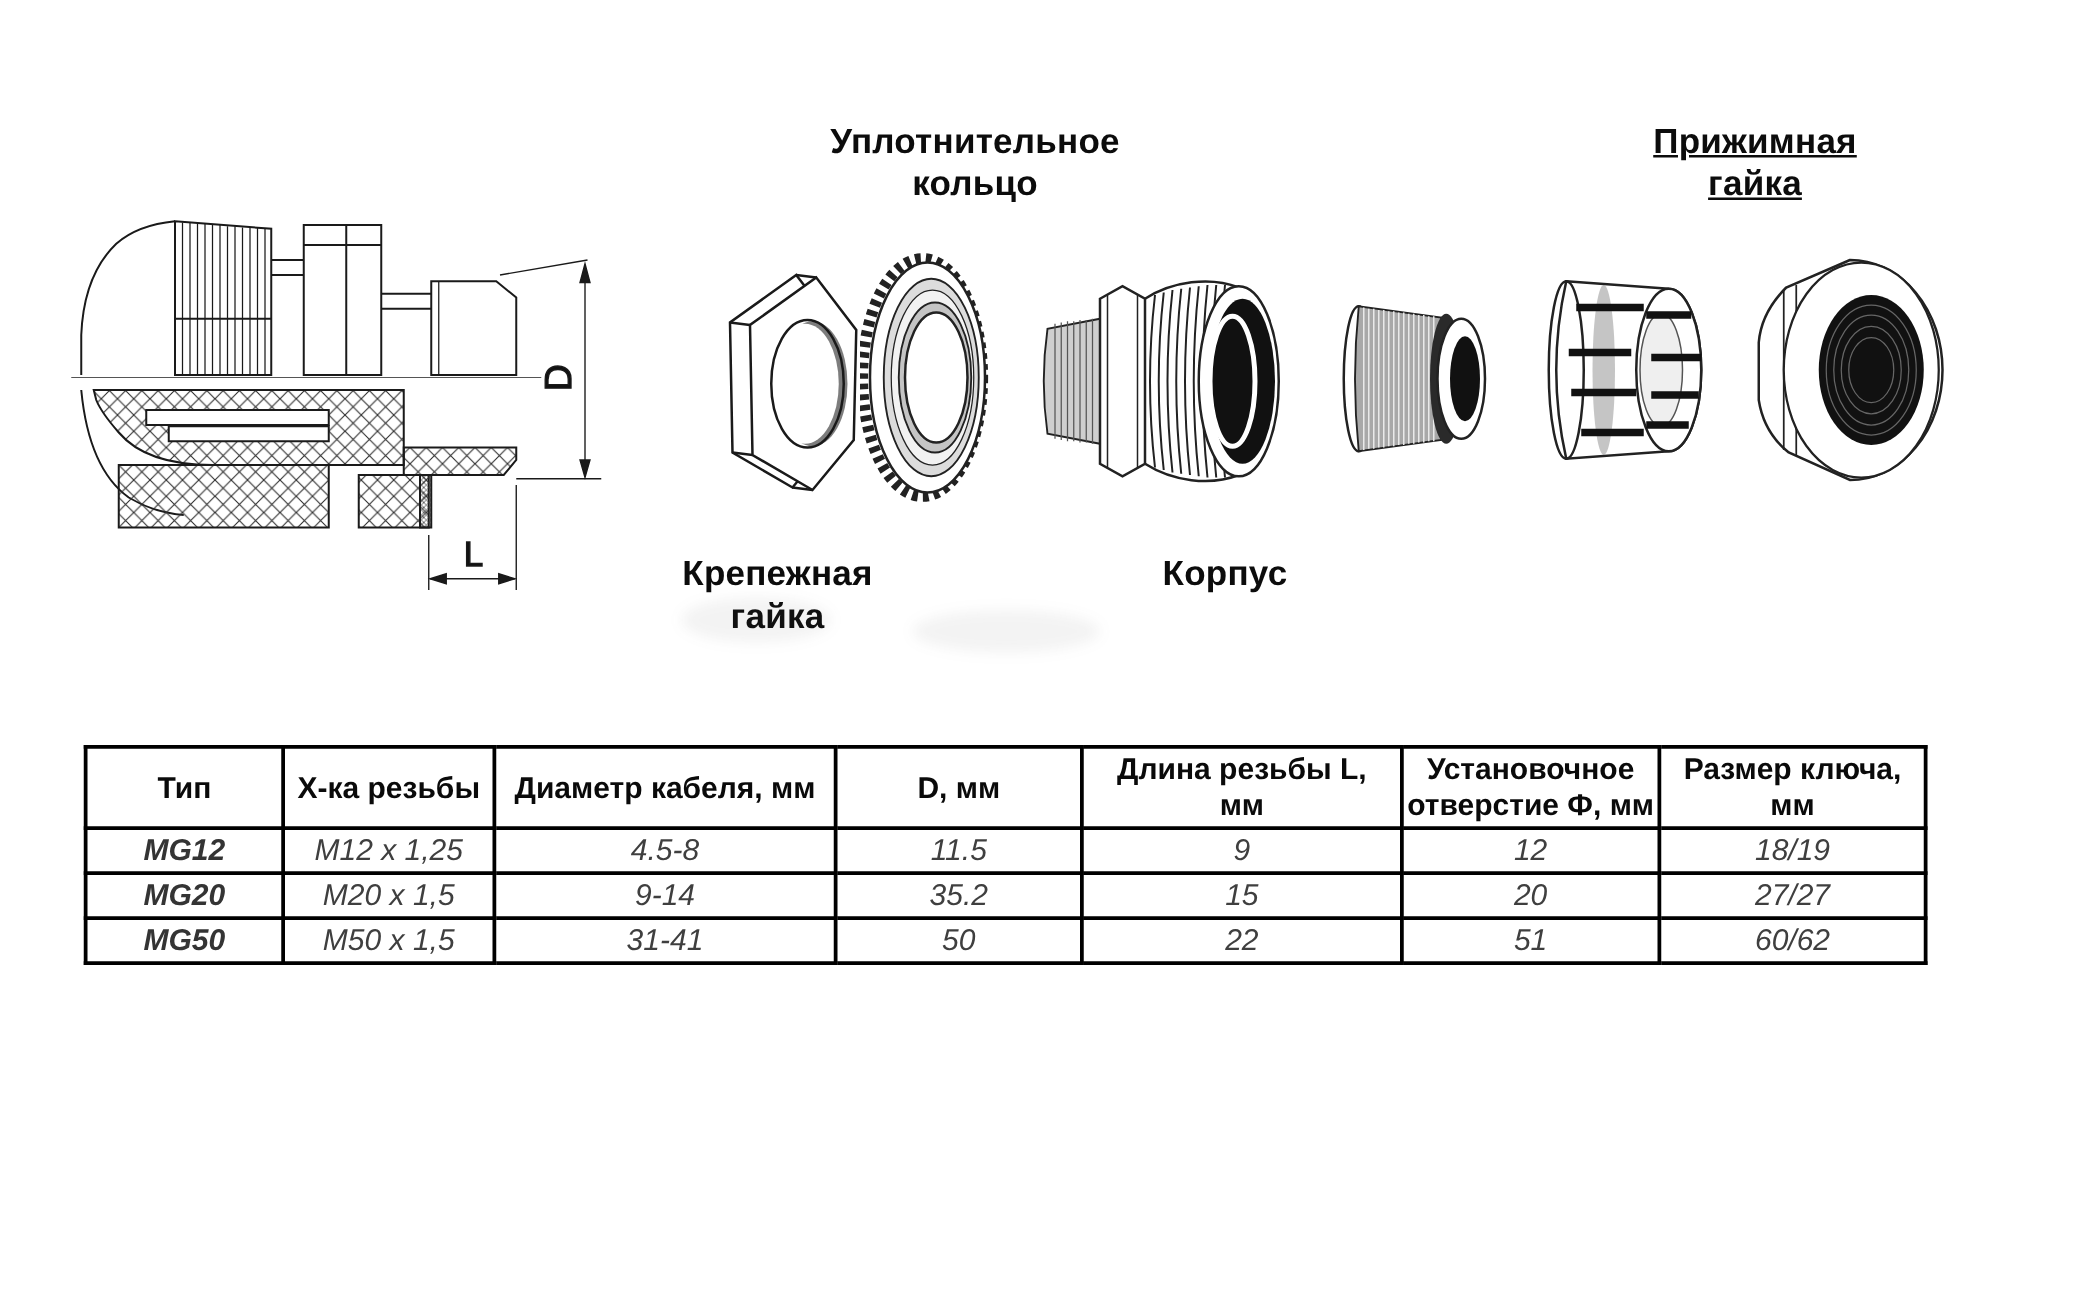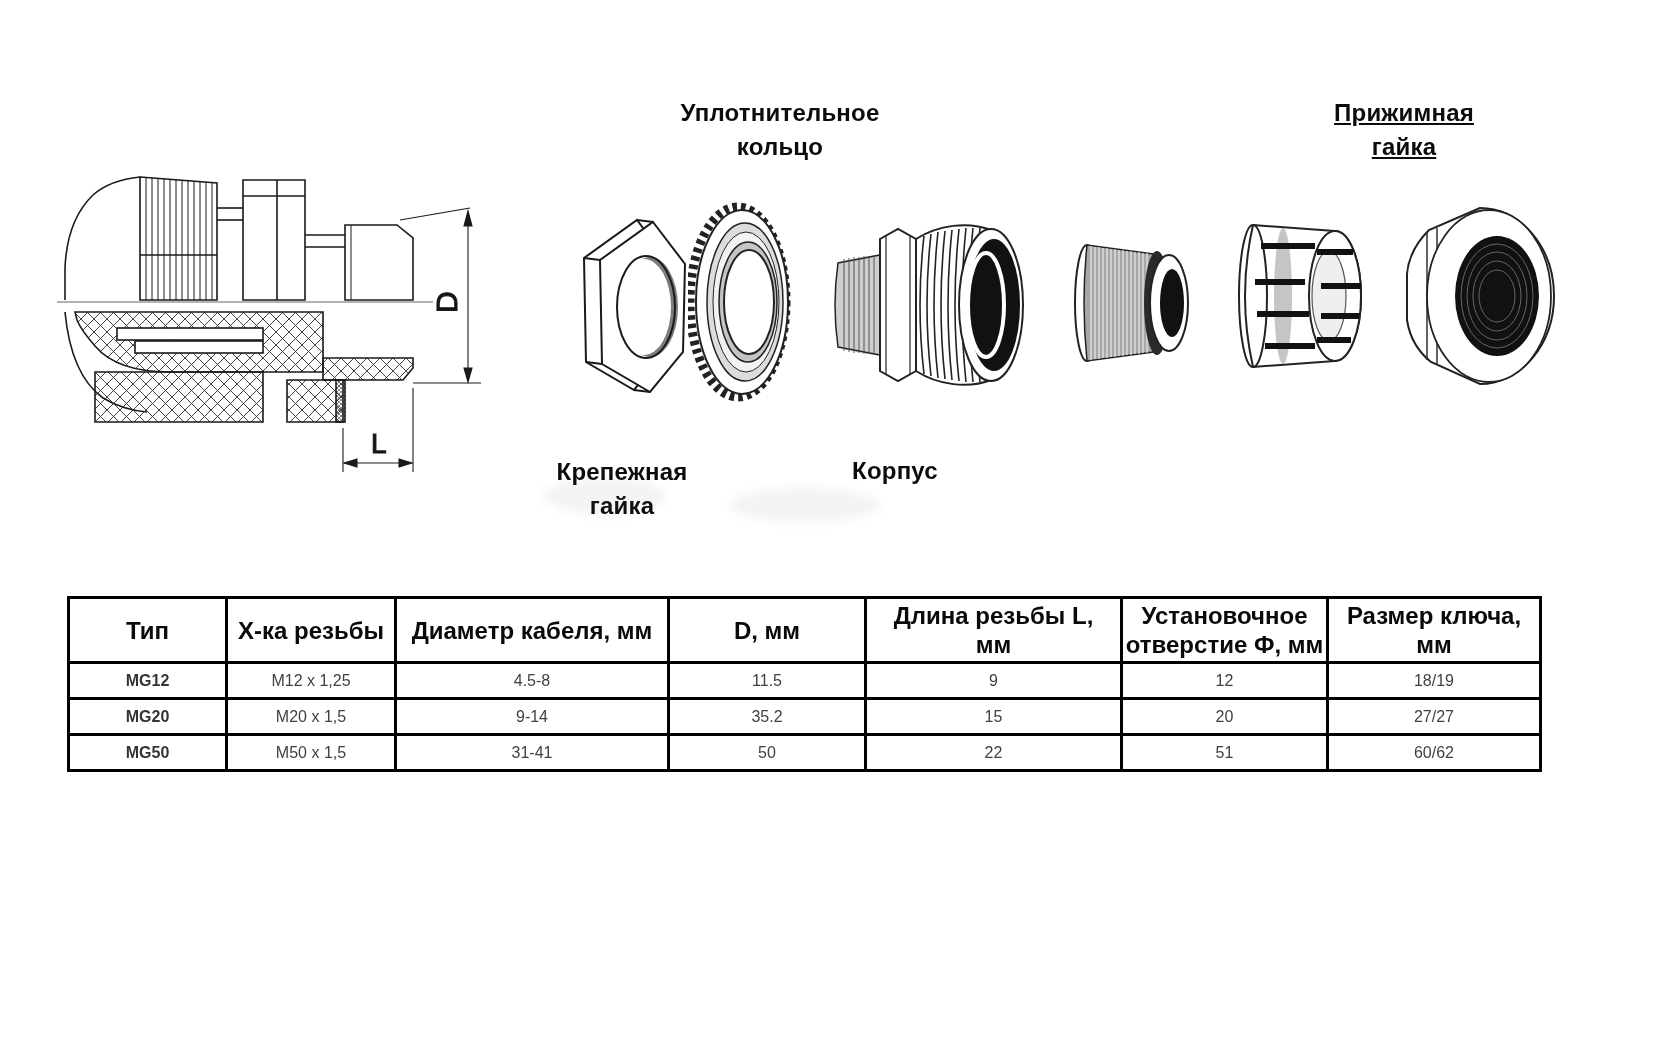--- a/index.html
+++ b/index.html
@@ -5,21 +5,21 @@
   html,body{margin:0;padding:0;}
   body{
     width:1674px;height:1052px;background:#ffffff;
     font-family:"Liberation Sans", sans-serif;
     position:relative;overflow:hidden;color:#000;
   }
   .stage{position:absolute;left:0;top:0;width:1674px;height:1052px;}
   .part-svg{position:absolute;}
   .plabel{
     position:absolute;width:320px;text-align:center;
-    font-weight:bold;font-size:24px;line-height:34px;color:#0c0c0c;
+    font-weight:bold;font-size:28px;line-height:34px;color:#0c0c0c;
     white-space:pre-line;letter-spacing:0.2px;
   }
   .watermark{
     position:absolute;border-radius:50%;
     background:rgba(80,80,80,0.07);filter:blur(5px);
   }
   table.spec{
     position:absolute;left:67px;top:596px;
     border-collapse:collapse;table-layout:fixed;
     width:1472px;
@@ -28,21 +28,21 @@
   table.spec th, table.spec td{
     border:3px solid #000;
     text-align:center;vertical-align:middle;
     padding:0;
   }
   table.spec th{
     height:62px;font-size:24px;font-weight:bold;color:#0a0a0a;
     white-space:pre-line;line-height:29px;
   }
   table.spec td{
-    height:33px;font-size:16px;font-weight:normal;color:#3f3f3f;
+    height:33px;font-size:24px;font-weight:normal;color:#3f3f3f;font-style:italic;
   }
   table.spec td.typecol{font-weight:bold;color:#343434;}
 </style>
 </head>
 <body>
 
 <div class="stage">
 
   <svg class="part-svg" style="left:55px;top:150px;" width="430" height="330" viewBox="0 0 430 330">
     <defs>
@@ -228,23 +228,23 @@
       <ellipse cx="112" cy="98" rx="30" ry="44"></ellipse>
       <ellipse cx="112" cy="98" rx="24" ry="35"></ellipse>
       <ellipse cx="112" cy="98" rx="18" ry="26"></ellipse>
     </g>
   </svg>
 
   <div class="plabel" style="left:620px;top:96px;">Уплотнительное
 кольцо</div>
   <div class="plabel" style="left:1244px;top:96px;text-decoration:underline;">Прижимная
 гайка</div>
-  <div class="plabel" style="left:462px;top:455px;">Крепежная
+  <div class="plabel" style="left:462px;top:442px;">Крепежная
 гайка</div>
-  <div class="plabel" style="left:735px;top:442px;margin-top:12px;">Корпус</div>
+  <div class="plabel" style="left:820px;top:442px;">Корпус</div>
 
   <div class="watermark" style="left:545px;top:478px;width:120px;height:36px;"></div>
   <div class="watermark" style="left:730px;top:488px;width:150px;height:34px;"></div>
 
   <table class="spec">
     <colgroup>
       <col style="width:158px">
         <col style="width:169px">
         <col style="width:273px">
       <col style="width:197px">

